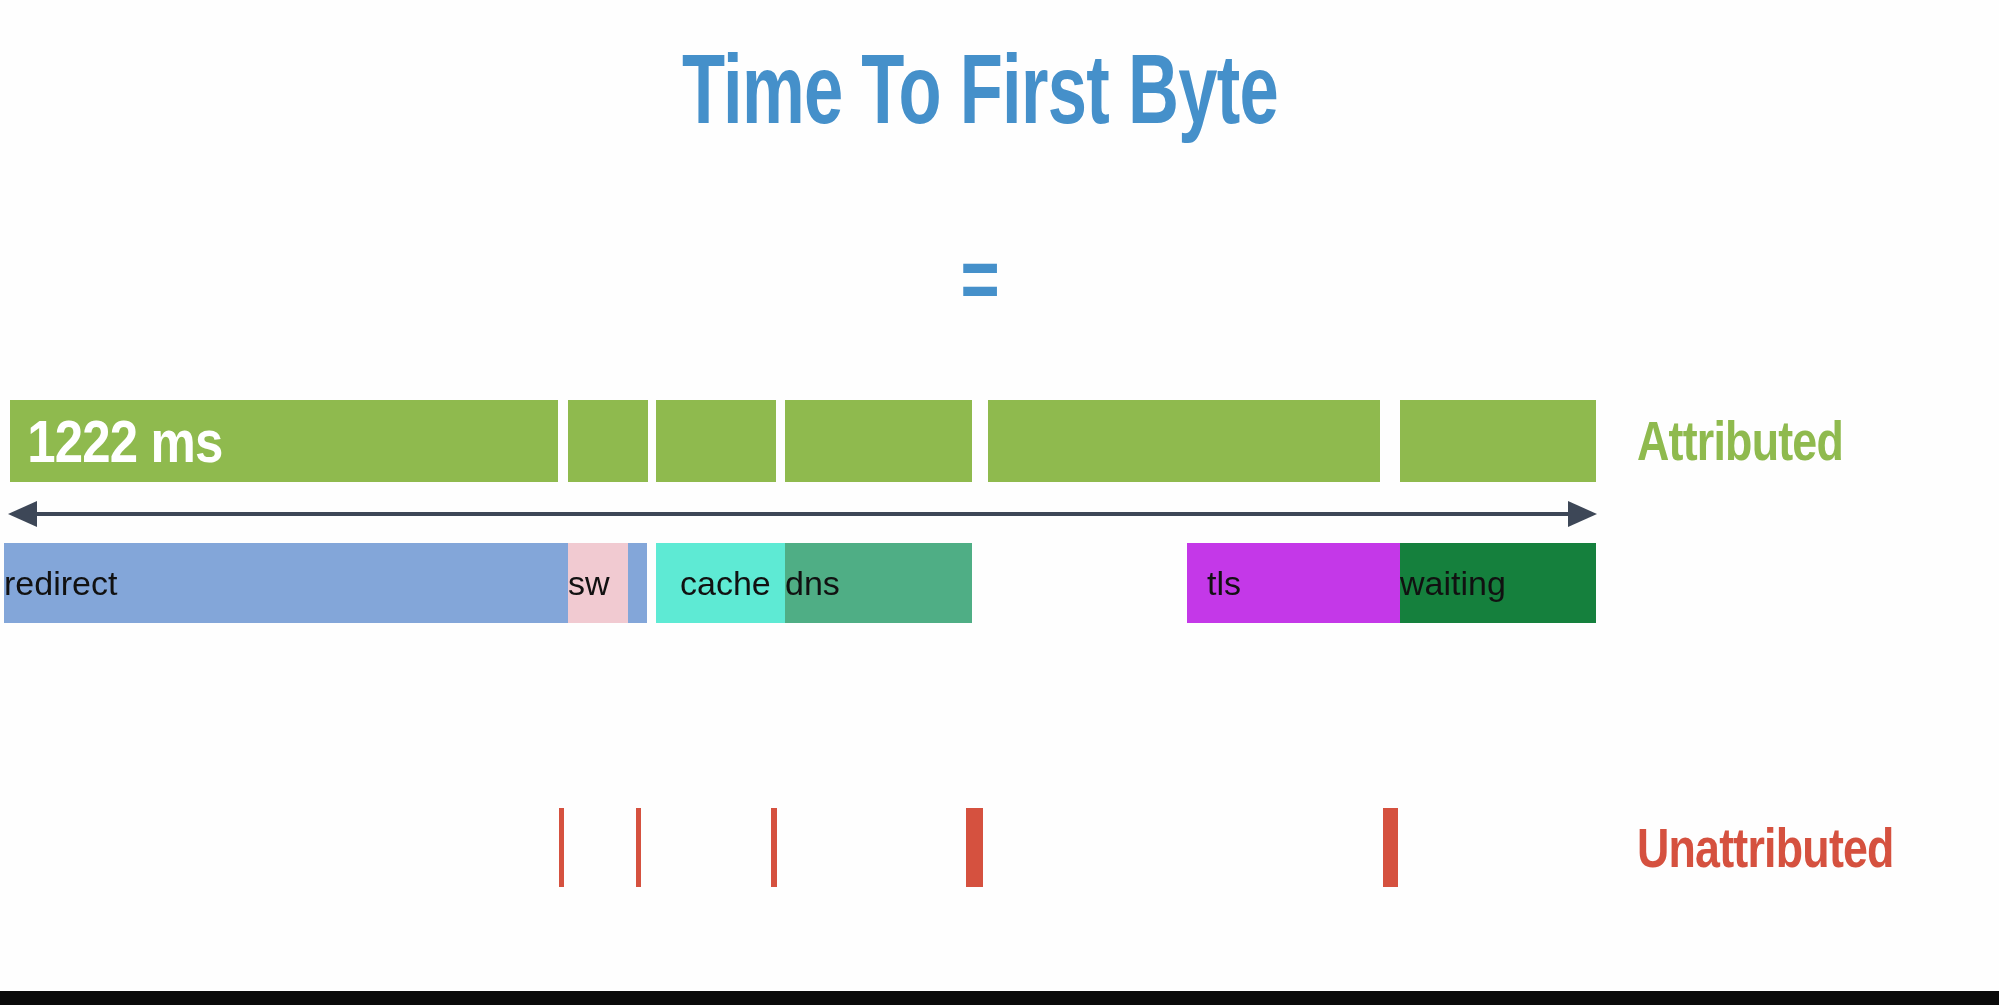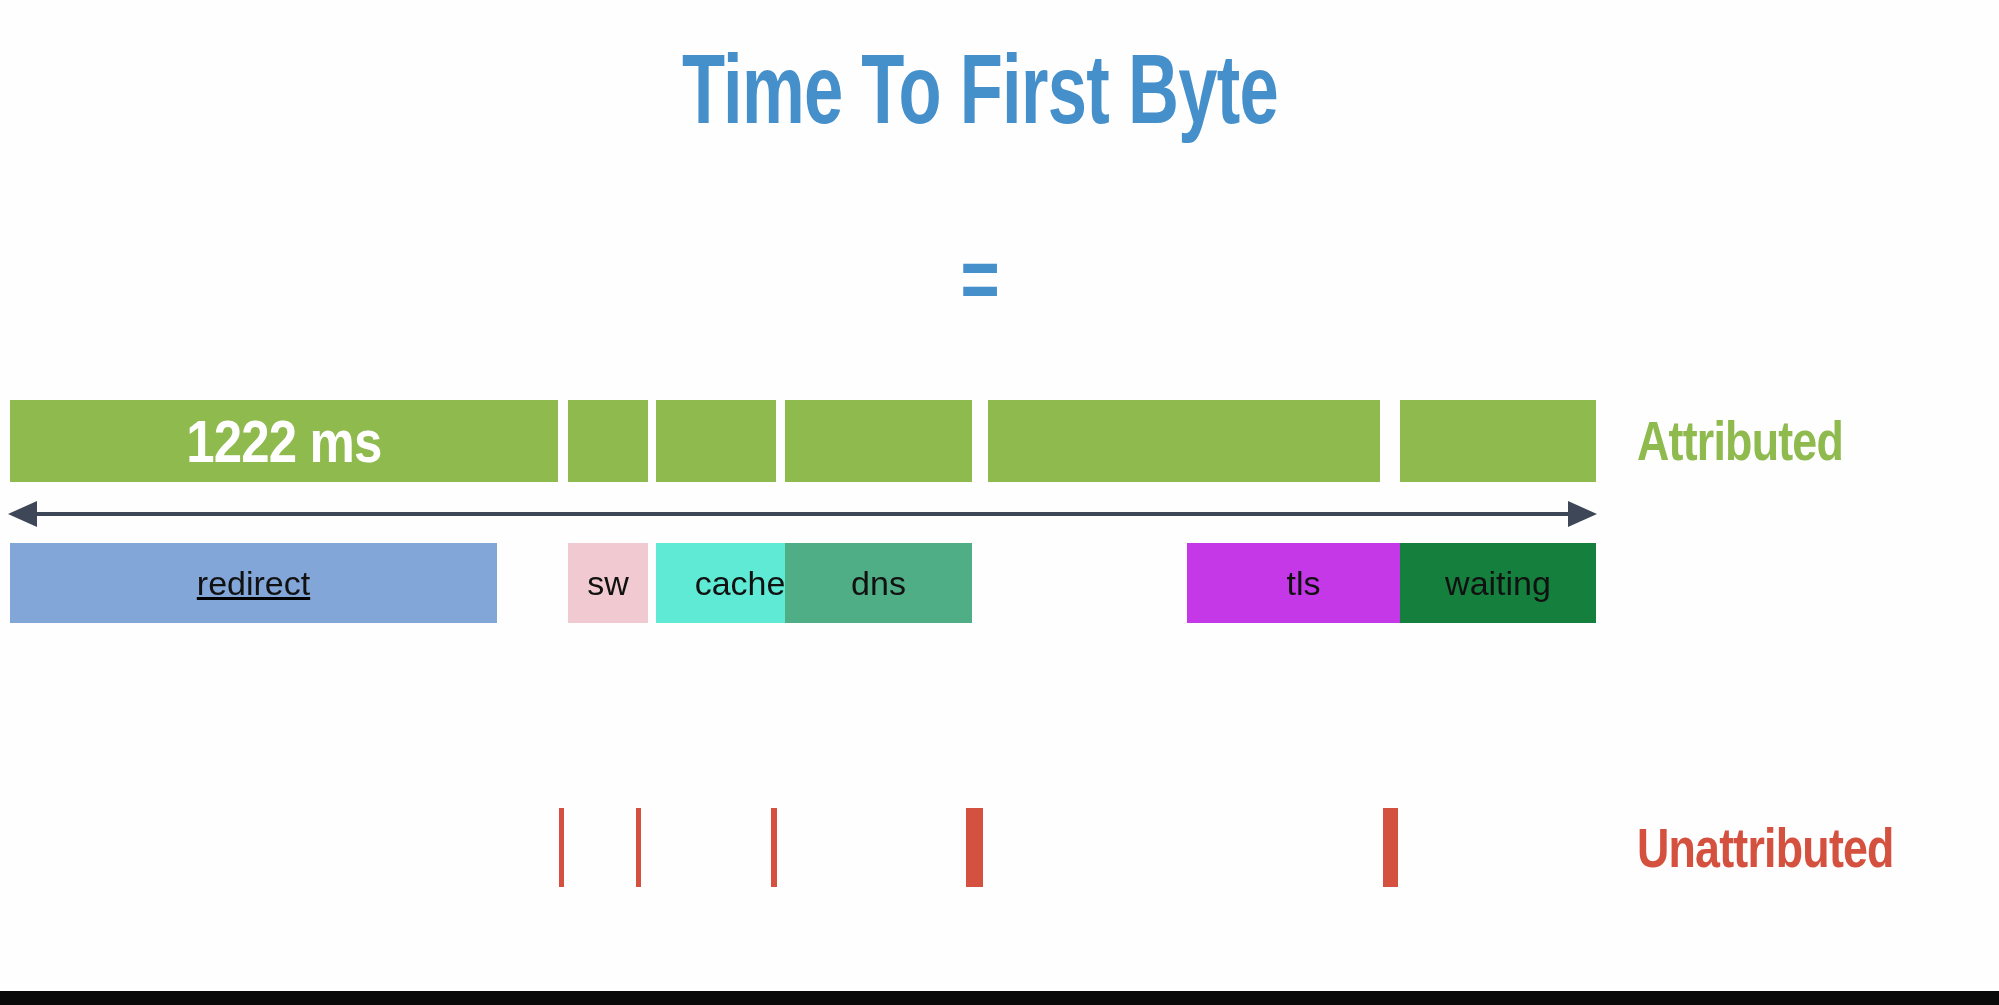--- a/index.html
+++ b/index.html
@@ -37,21 +37,21 @@
     color:var(--heading,#4590ca);
     transform:scaleX(0.78);
     transform-origin:center;
   }
   
   .bar{position:absolute;left:0;width:1650px;}
   .attributed-bar{top:400px;height:82px;}
   .phases-bar{top:543px;height:80px;}
   .seg{
     position:absolute;top:0;bottom:0;
-    display:flex;align-items:center;justify-content:center;
+    display:flex;align-items:center;
   }
   .ms-label{
     font-size:60px;
     color:var(--ms_text,#fff);
     transform:scaleX(0.85);
     transform-origin:center;
   }
   .phase-label{
     font-size:34px;
     color:var(--phase_text,#111);
@@ -107,24 +107,24 @@
       <div class="seg" style="left: 1400px; width: 196px; background: rgb(143, 186, 78);"></div>
     </div>
 
   <div class="arrow">
     <span class="head left"></span>
     <span class="shaft"></span>
     <span class="head right"></span>
   </div>
 
   <div class="bar phases-bar">
-      <div class="seg" style="left: 10px; width: 487px; background: rgb(131, 166, 217); text-decoration: underline;">
+      <div class="seg" style="left: 4px; width: 643px; background: rgb(131, 166, 217);">
         <span class="phase-label">redirect</span>
       </div>
-      <div class="seg" style="left: 568px; width: 80px; background: rgb(241, 202, 209);">
+      <div class="seg" style="left: 568px; width: 60px; background: rgb(241, 202, 209);">
         <span class="phase-label">sw</span>
       </div>
       <div class="seg" style="left: 656px; width: 120px; background: #5eead4; padding-left: 24px;">
         <span class="phase-label">cache</span>
       </div>
       <div class="seg" style="left: 785px; width: 187px; background: rgb(79, 174, 133);">
         <span class="phase-label">dns</span>
       </div>
       <div class="seg" style="left: 1187px; width: 193px; background: rgb(196, 56, 232); padding-left: 20px;">
         <span class="phase-label">tls</span>

